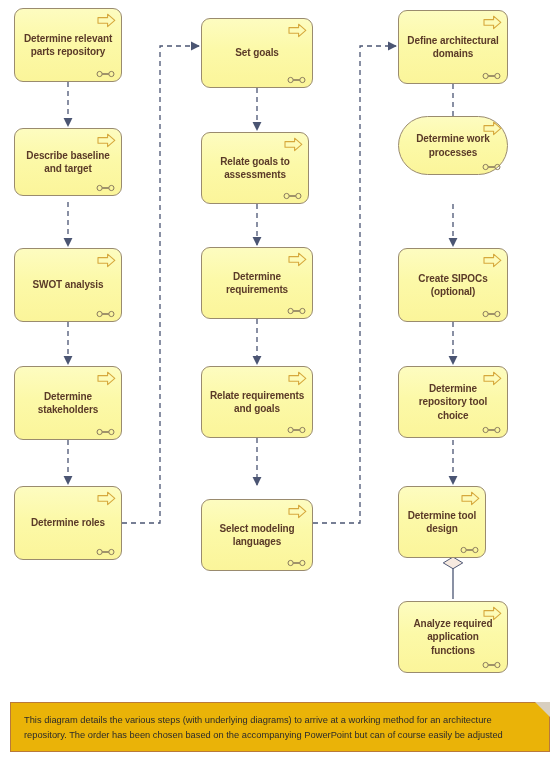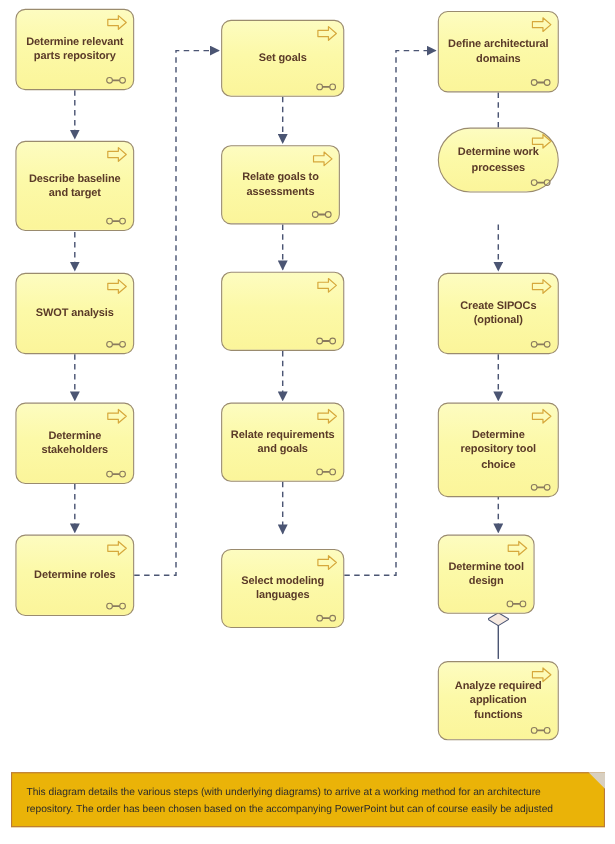--- a/index.html
+++ b/index.html
@@ -148,21 +148,21 @@
     <span class="label">Determine relevant parts repository</span>
     <span class="link-icon">
       <svg viewBox="0 0 19 8" width="19" height="8">
         <circle cx="3.6" cy="4" r="2.6" fill="none" stroke="#8a7b5e" stroke-width="1"></circle>
         <circle cx="15.4" cy="4" r="2.6" fill="none" stroke="#8a7b5e" stroke-width="1"></circle>
         <line x1="6.2" y1="4" x2="12.8" y2="4" stroke="#8a7b5e" stroke-width="1.6"></line>
       </svg>
     </span>
   </div>
 
-  <div class="node" style="left:14px;top:128px;width:108px;height:82px;">
+  <div class="node" style="left:14px;top:128px;width:108px;height:68px;">
     <span class="proc-icon">
       <svg viewBox="0 0 19 15" width="19" height="15">
           <path d="M1 4.6 h9.6 V1.2 L17.8 7.4 L10.6 13.6 V10.2 H1 Z" fill="none" stroke="#d6a83c" stroke-width="1.1" stroke-linejoin="round"></path>
         </svg>
     </span>
     <span class="label">Describe baseline and target</span>
     <span class="link-icon">
       <svg viewBox="0 0 19 8" width="19" height="8">
           <circle cx="3.6" cy="4" r="2.6" fill="none" stroke="#8a7b5e" stroke-width="1"></circle>
           <circle cx="15.4" cy="4" r="2.6" fill="none" stroke="#8a7b5e" stroke-width="1"></circle>
@@ -250,20 +250,21 @@
         </svg>
     </span>
   </div>
 
   <div class="node" style="left:201px;top:247px;width:112px;height:72px;">
     <span class="proc-icon">
       <svg viewBox="0 0 19 15" width="19" height="15">
           <path d="M1 4.6 h9.6 V1.2 L17.8 7.4 L10.6 13.6 V10.2 H1 Z" fill="none" stroke="#d6a83c" stroke-width="1.1" stroke-linejoin="round"></path>
         </svg>
     </span>
+    <span class="label">Determine requirements</span>
     <span class="link-icon">
       <svg viewBox="0 0 19 8" width="19" height="8">
           <circle cx="3.6" cy="4" r="2.6" fill="none" stroke="#8a7b5e" stroke-width="1"></circle>
           <circle cx="15.4" cy="4" r="2.6" fill="none" stroke="#8a7b5e" stroke-width="1"></circle>
           <line x1="6.2" y1="4" x2="12.8" y2="4" stroke="#8a7b5e" stroke-width="1.6"></line>
         </svg>
     </span>
   </div>
 
   <div class="node" style="left:201px;top:366px;width:112px;height:72px;">
@@ -339,21 +340,21 @@
     <span class="label">Create SIPOCs (optional)</span>
     <span class="link-icon">
       <svg viewBox="0 0 19 8" width="19" height="8">
           <circle cx="3.6" cy="4" r="2.6" fill="none" stroke="#8a7b5e" stroke-width="1"></circle>
           <circle cx="15.4" cy="4" r="2.6" fill="none" stroke="#8a7b5e" stroke-width="1"></circle>
           <line x1="6.2" y1="4" x2="12.8" y2="4" stroke="#8a7b5e" stroke-width="1.6"></line>
         </svg>
     </span>
   </div>
 
-  <div class="node" style="left:398px;top:366px;width:110px;height:86px;">
+  <div class="node" style="left:398px;top:366px;width:110px;height:72px;">
     <span class="proc-icon">
       <svg viewBox="0 0 19 15" width="19" height="15">
           <path d="M1 4.6 h9.6 V1.2 L17.8 7.4 L10.6 13.6 V10.2 H1 Z" fill="none" stroke="#d6a83c" stroke-width="1.1" stroke-linejoin="round"></path>
         </svg>
     </span>
     <span class="label">Determine repository tool choice</span>
     <span class="link-icon">
       <svg viewBox="0 0 19 8" width="19" height="8">
           <circle cx="3.6" cy="4" r="2.6" fill="none" stroke="#8a7b5e" stroke-width="1"></circle>
           <circle cx="15.4" cy="4" r="2.6" fill="none" stroke="#8a7b5e" stroke-width="1"></circle>

